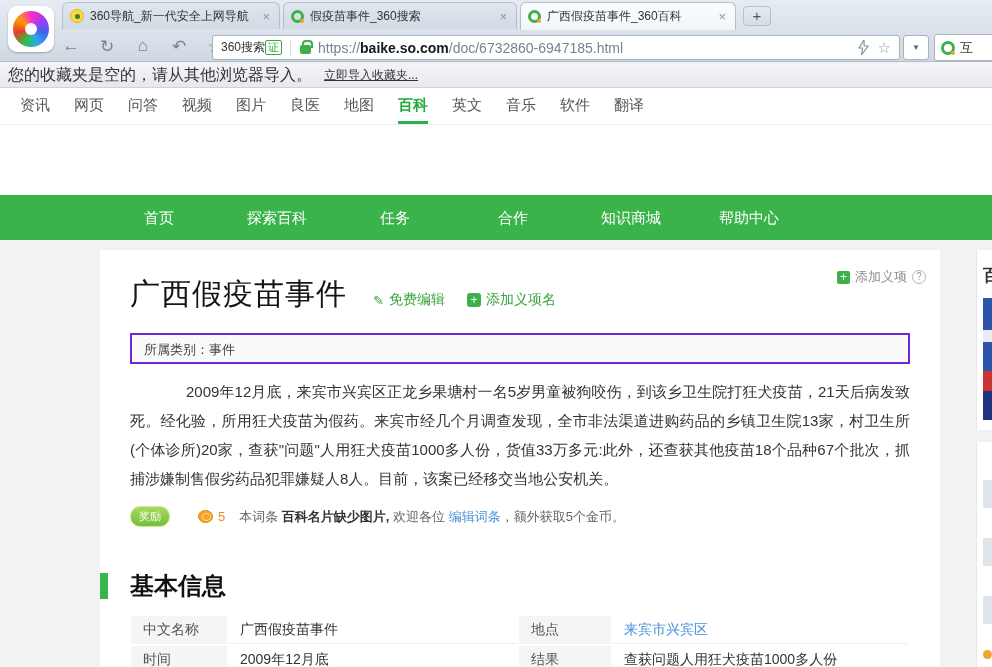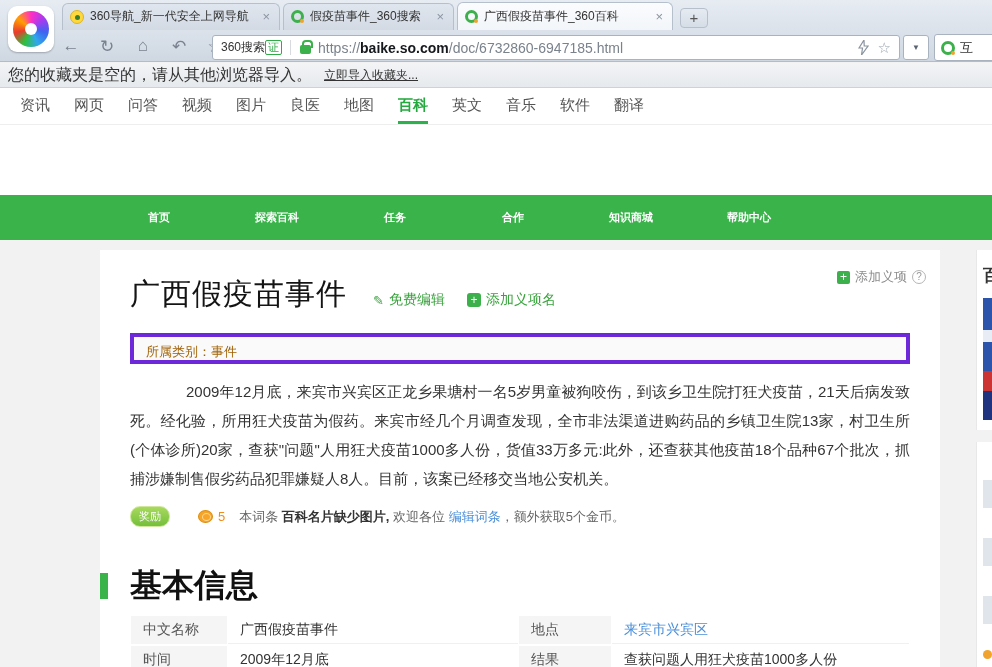--- a/index.html
+++ b/index.html
@@ -9,21 +9,21 @@
   
   #chrome { position:absolute; left:0; top:0; width:992px; height:62px;
     background:linear-gradient(#e7ecf3,#cfd8e2); border-bottom:1px solid #b3bdc9; }
   .browser-logo { position:absolute; left:8px; top:6px; width:46px; height:46px; background:#fff;
     border-radius:9px; box-shadow:0 1px 2px rgba(0,0,0,.25); display:flex; align-items:center; justify-content:center; }
   .pinwheel { width:36px; height:36px; border-radius:50%;
     background:conic-gradient(#ff2ec4,#a43cf0,#3f64ef,#2fa8ec,#2fbf3f,#ea3b2e,#ff9e00,#ff2ec4); position:relative; }
   .pinwheel::after { content:""; position:absolute; left:12px; top:12px; width:12px; height:12px;
     background:#fdfdfd; border-radius:50%; }
 
-  .tabs { position:absolute; left:62px; top:2px; height:28px; display:flex; align-items:center; }
+  .tabs { position:absolute; left:62px; top:2px; height:28px; display:flex; align-items:flex-start; }
   .tab { height:27px; display:flex; align-items:center; padding:0 7px; margin-right:3px;
     background:linear-gradient(#e0e6ee,#d2dae4); border:1px solid #b6c0cc; border-bottom:none;
     border-radius:6px 6px 0 0; width:218px; }
   .tab.active { background:linear-gradient(#fbfcfe,#f2f5f9); height:28px; }
   .tab-title { font-size:12px; color:#333; white-space:nowrap; overflow:hidden; text-overflow:ellipsis; flex:1; margin:0 6px; }
   .tab-close { font-size:13px; color:#8b95a1; padding:0 2px; cursor:default; }
   .newtab { height:20px; width:28px; margin:4px 0 0 4px; background:linear-gradient(#e6ebf1,#d5dde6);
     border:1px solid #b6c0cc; border-radius:4px; font-size:15px; color:#555; text-align:center; line-height:18px; }
 
   .favicon-nav { width:14px; height:14px; border-radius:50%; background:#ffd83d; position:relative; flex:none; border:1px solid #d9b52a;}
@@ -76,60 +76,60 @@
   .bk-search-value { font-size:17px; color:#222; }
   .bk-clear { position:absolute; right:12px; top:12px; font-size:17px; color:#c9c9c9; }
   .btn-enter { position:absolute; left:770px; top:140px; width:90px; height:44px; background:#3cb04a;
     color:#fff; font-size:15px; border:none; text-align:center; line-height:44px; }
   .btn-search { position:absolute; left:869px; top:141px; width:91px; height:42px; background:#fff;
     border:1px solid #3cb04a; color:#3cb04a; font-size:15px; text-align:center; line-height:40px; }
 
   
   #greennav { position:absolute; left:0; top:195px; width:992px; height:45px; background:#3ab44a; }
   .gn-wrap { position:absolute; left:100px; top:0; width:826px; height:45px; display:flex; }
-  .gn-item { width:118px; text-align:center; line-height:45px; color:#fff; font-size:11px; font-weight:bold; }
+  .gn-item { width:118px; text-align:center; line-height:45px; color:#fff; font-size:15px; font-weight:normal; }
 
   
   #content { position:absolute; left:0; top:240px; width:992px; height:427px; background:#f2f2f2; }
   #card { position:absolute; left:100px; top:10px; width:840px; height:417px; background:#fff; padding:0 30px; }
 
   .add-meaning { position:absolute; top:18px; right:14px; display:flex; align-items:center; gap:5px; }
   .plus-sq { width:13px; height:13px; background:#3cb04a; border-radius:2px; color:#fff; font-size:12px;
     line-height:13px; text-align:center; display:inline-block; }
   .add-meaning-label { font-size:13px; color:#8d8d8d; }
   .q-circle { width:14px; height:14px; border:1px solid #b5b5b5; border-radius:50%; color:#999;
     font-size:10px; line-height:12px; text-align:center; }
 
   .title-row { padding-top:24px; display:flex; align-items:flex-end; }
   .article-title { font-size:30px; color:#141414; font-weight:400; letter-spacing:1px; }
   .title-links { display:flex; align-items:center; margin-left:26px; margin-bottom:6px; gap:22px; }
   .green-link { display:flex; align-items:center; gap:5px; font-size:14px; color:#3aa33e; }
   .pencil { font-size:13px; color:#3aa33e; }
   .plus-sq2 { width:14px; height:14px; background:#3cb04a; border-radius:3px; color:#fff; font-size:12px;
     line-height:14px; text-align:center; }
 
-  .category-box { margin-top:18px; height:31px; background:#fafafa; border:4px solid #6d28d9;
-    line-height:29px; padding:0 12px; font-size:13px; color:#a16207; }
+  .category-box { margin-top:18px; height:31px; background:#fafafa; border:2px solid #6d28d9;
+    line-height:29px; padding:0 12px; font-size:13px; color:#404040; }
 
   .summary { margin-top:13px; font-size:15px; line-height:29px; color:#333; text-indent:56px; text-align:justify; }
 
   .reward-row { margin-top:13px; display:flex; align-items:center; }
   .reward-badge { background:linear-gradient(#a8d95e,#74bf3b); border:1px solid #cfe89d; color:#fff;
     font-size:11px; border-radius:10px; padding:2px 8px; }
   .coin { width:15px; height:13px; background:#f7a529; border:1px solid #dd8d10; border-radius:50%;
     margin:0 5px 0 28px; position:relative; }
   .coin::after { content:""; position:absolute; left:3px; top:2px; width:7px; height:6px; border-radius:50%; border:1px solid #ffd791; }
   .coin-count { color:#f08c1b; font-size:13px; margin-right:14px; }
   .reward-text { font-size:13px; color:#666; }
   .reward-text b { color:#333; }
   .blue-link { color:#4a8fd9; text-decoration:none; }
 
   .basic-heading { margin-top:44px; position:relative; height:30px; display:flex; align-items:center; }
   .accent-bar { position:absolute; left:-30px; top:2px; width:8px; height:26px; background:#3ab44a; }
-  .basic-heading h2 { font-size:32px; color:#111; font-weight:bold; }
+  .basic-heading h2 { font-size:24px; color:#111; font-weight:bold; }
 
   .info-table { margin-top:13px; width:780px; border-collapse:separate; border-spacing:1px 2px; }
   .info-table td { height:28px; font-size:14px; padding:0 12px; white-space:nowrap; }
   .td-label { background:#f5f5f5; color:#555; width:96px; }
   .td-label2 { background:#f5f5f5; color:#555; width:92px; }
   .td-value { background:#fff; color:#333; border-bottom:1px solid #f0f0f0; }
   .td-value.w1 { width:290px; }
 
   
   .sb-panel1 { position:absolute; left:976px; top:250px; width:16px; height:180px; background:#fff; border-left:1px solid #e8e8e8; }
@@ -149,21 +149,21 @@
     <div class="browser-logo">
       <div class="pinwheel"></div>
     </div>
 
     <div class="tabs">
       <div class="tab">
         <span class="favicon-nav"></span>
         <span class="tab-title">360导航_新一代安全上网导航</span>
         <span class="tab-close">×</span>
       </div>
-      <div class="tab" style="width:171px">
+      <div class="tab" style="width:234px">
         <span class="ringicon"></span>
         <span class="tab-title">假疫苗事件_360搜索</span>
         <span class="tab-close">×</span>
       </div>
       <div class="tab active" style="width:216px">
         <span class="ringicon"></span>
         <span class="tab-title">广西假疫苗事件_360百科</span>
         <span class="tab-close">×</span>
       </div>
       <div class="newtab">+</div>

